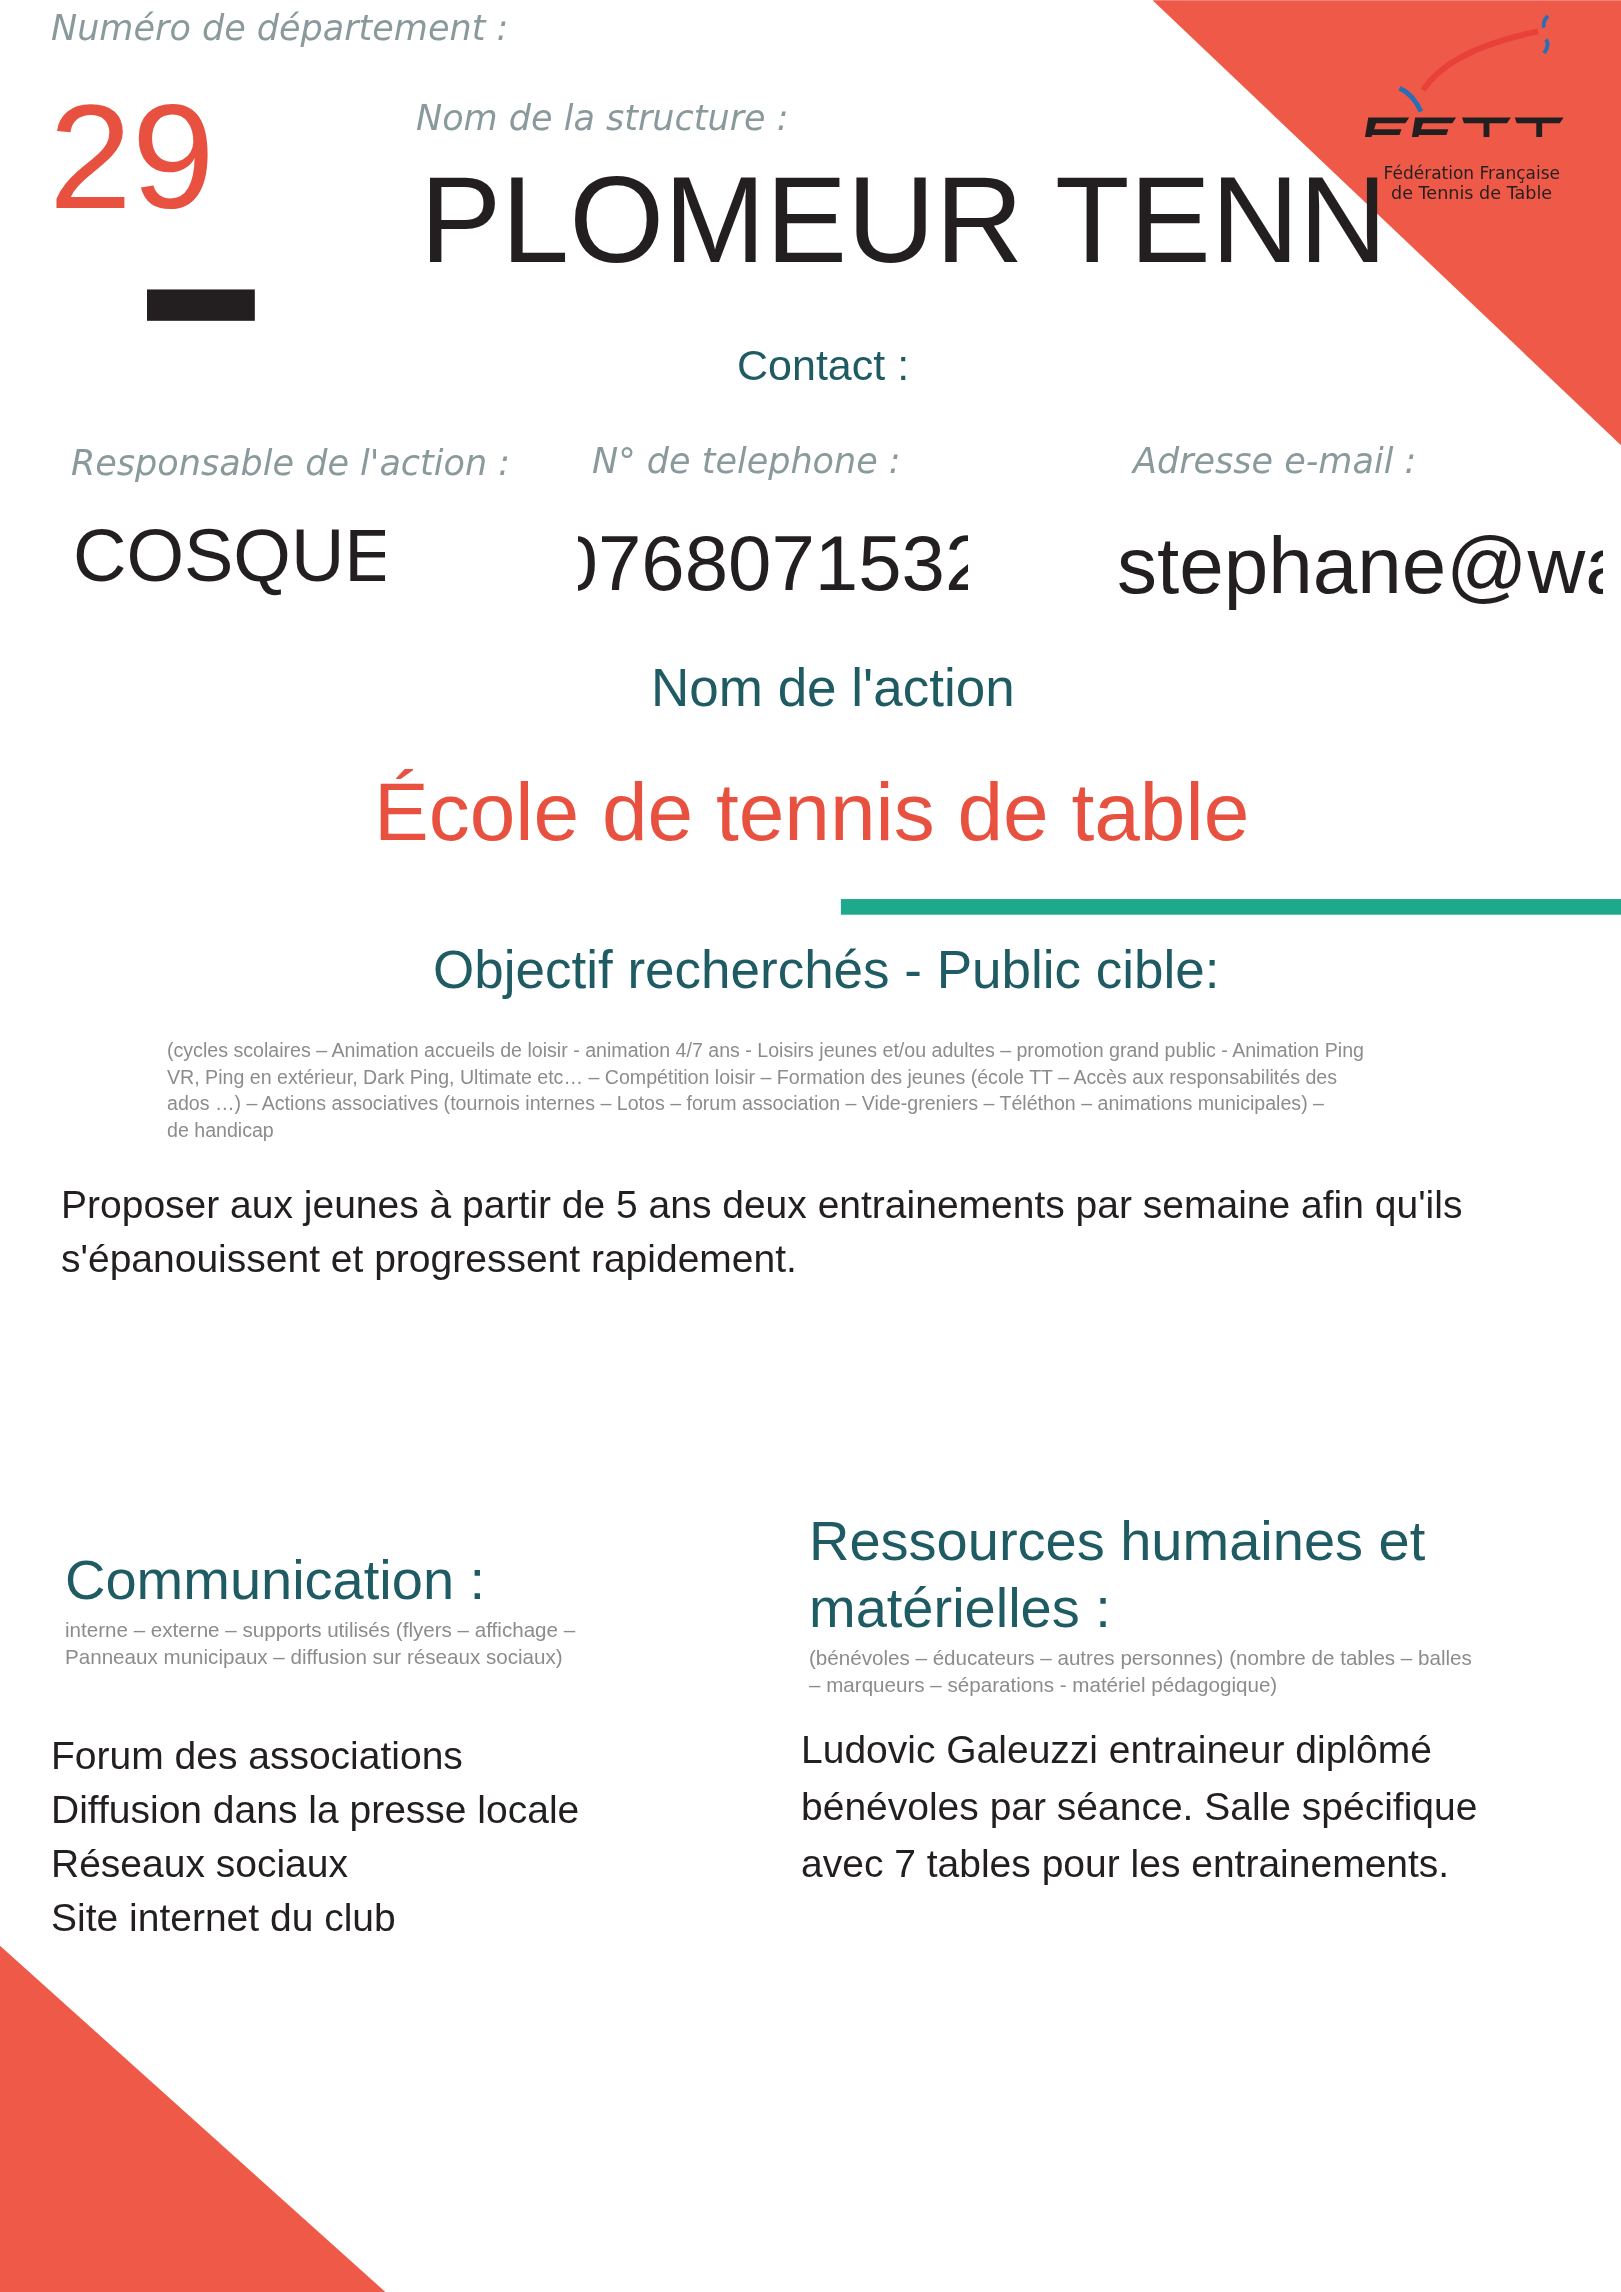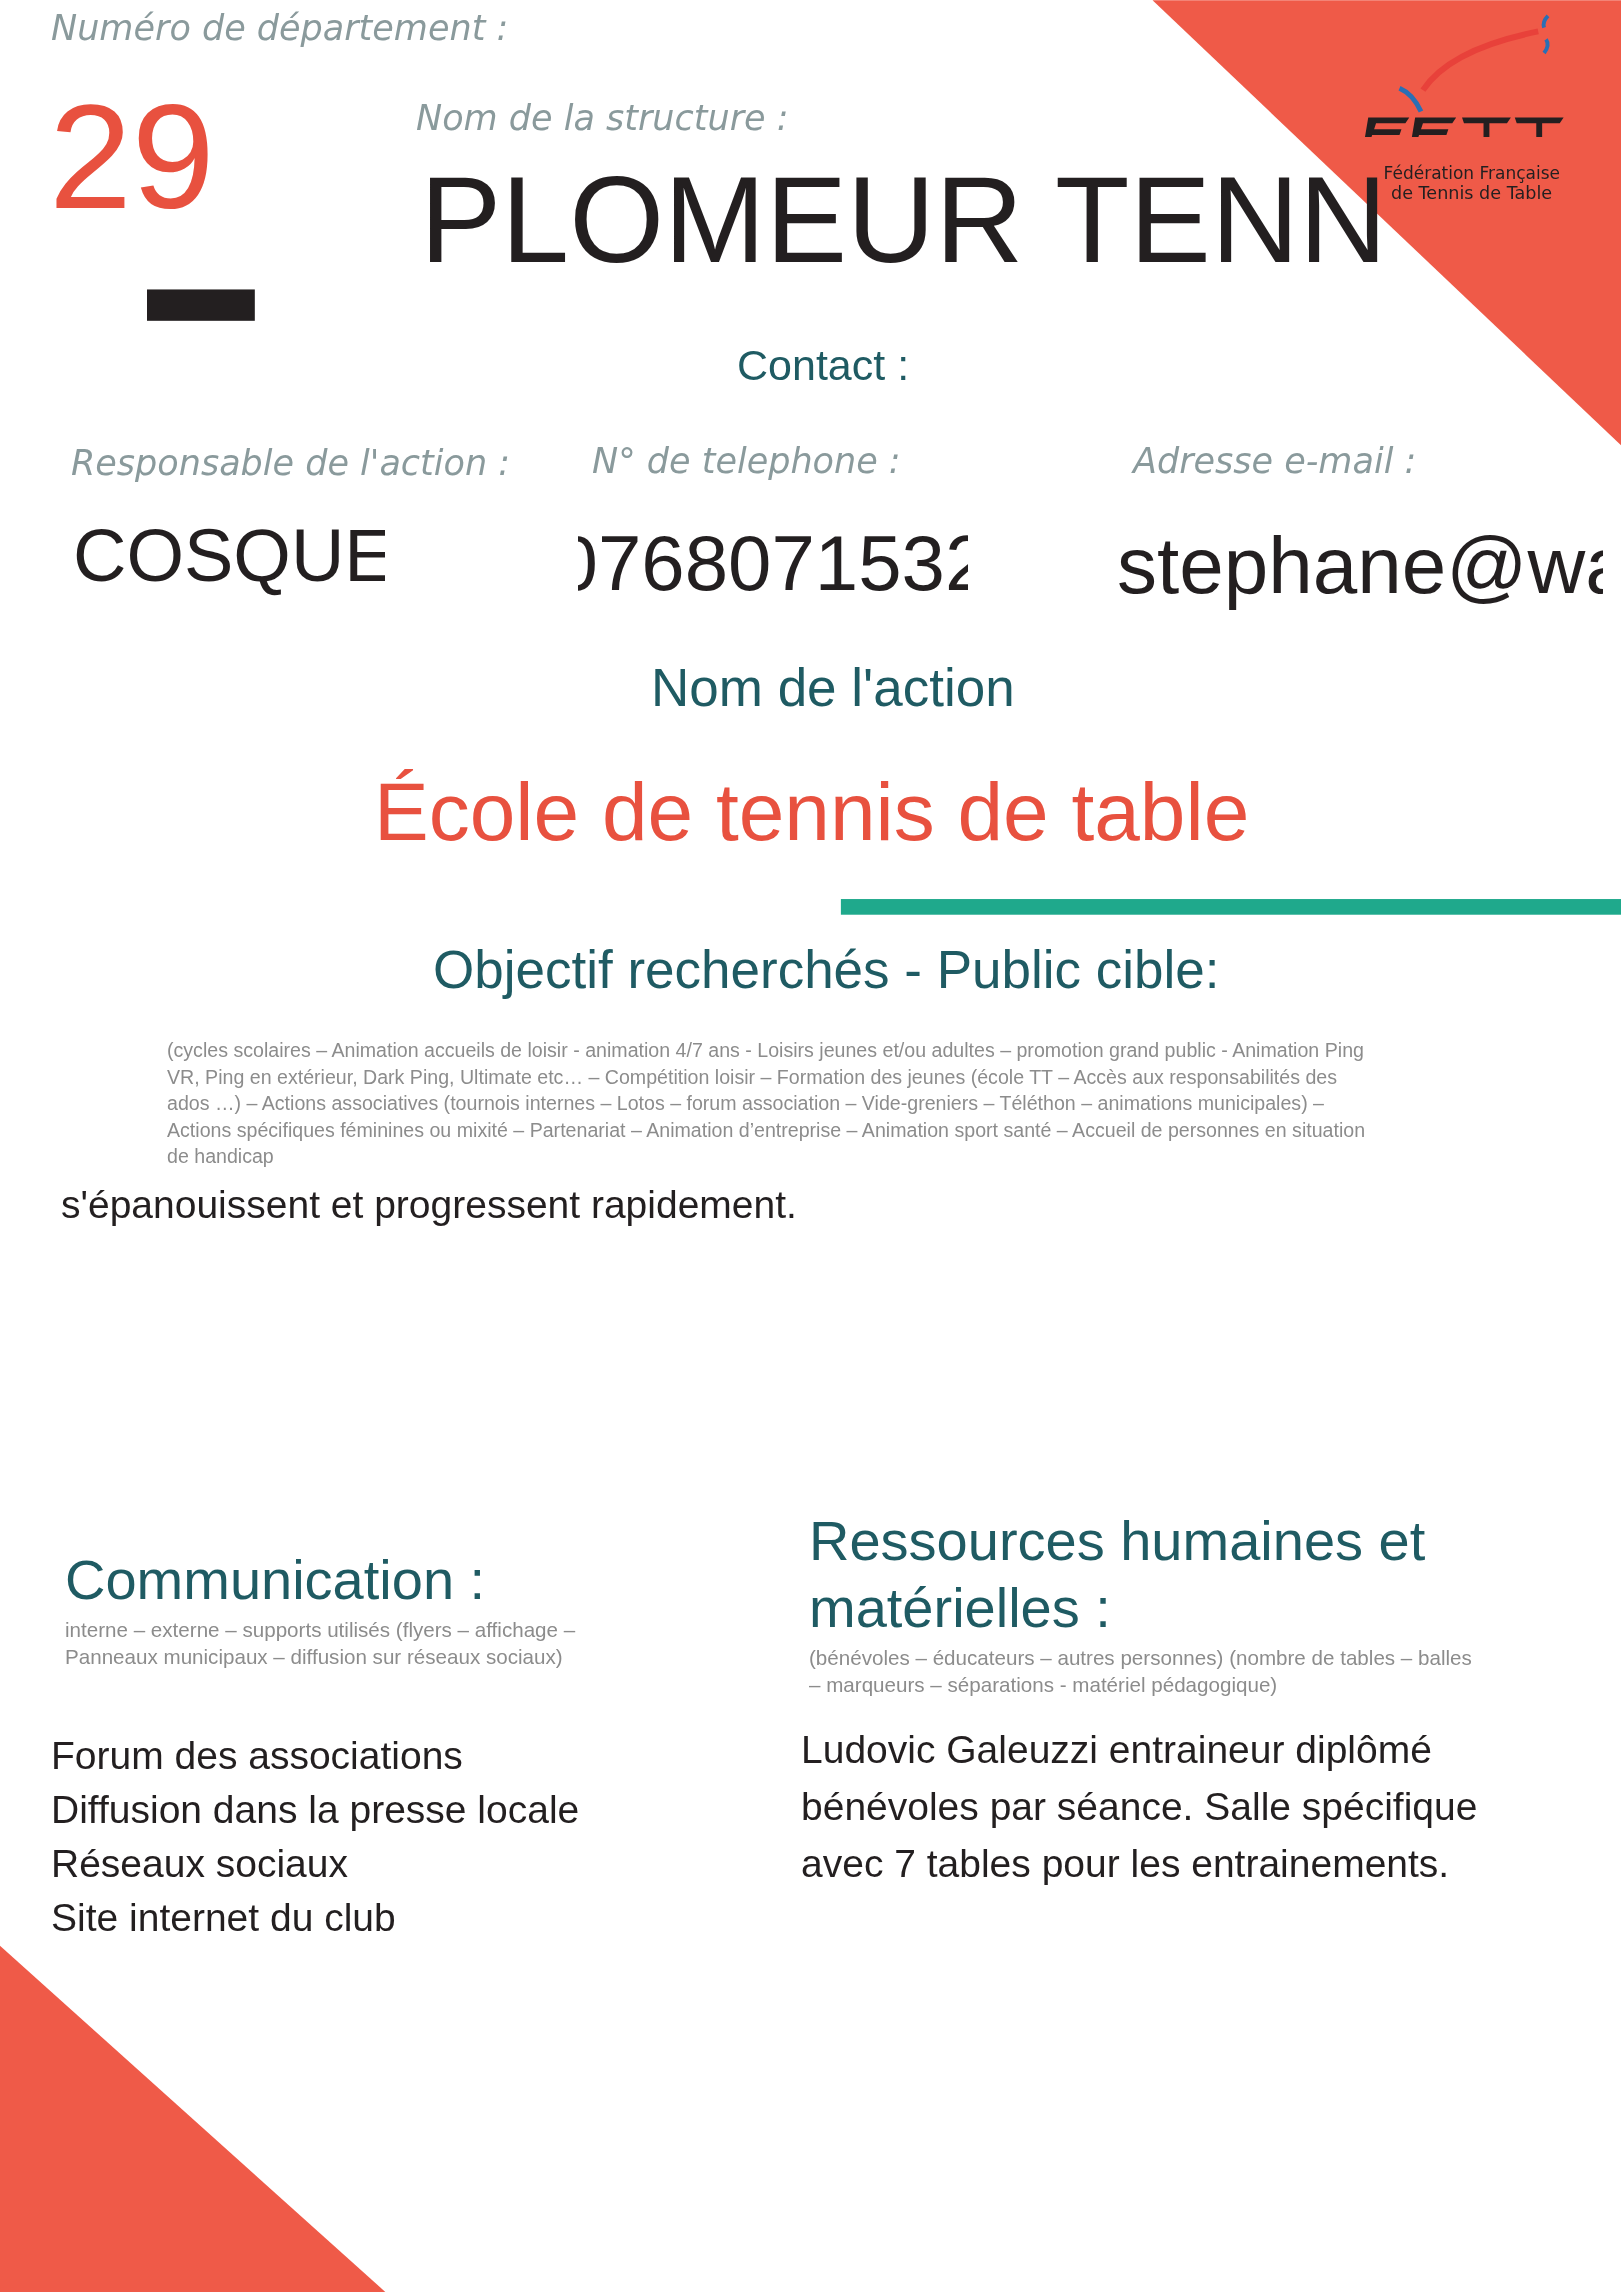--- a/index.html
+++ b/index.html
@@ -62,24 +62,24 @@
 </div>
 
 <div class="abs teal" style="left:651px; top:657px; font-size:53px;">Nom de l'action</div>
 <div class="abs" style="left:374px; top:765px; font-size:82px; color:#e8513f;">École de tennis de table</div>
 
 <div class="abs teal" style="left:433px; top:939px; font-size:53px;">Objectif recherchés - Public cible:</div>
 <div class="abs gray" style="left:167px; top:1037px; width:1349px; text-align:left; font-size:19.6px; line-height:26.5px;">
   <div>(cycles scolaires – Animation accueils de loisir - animation 4/7 ans - Loisirs jeunes et/ou adultes – promotion grand public - Animation  Ping</div>
   <div>VR,  Ping en extérieur, Dark Ping, Ultimate etc… – Compétition loisir – Formation des jeunes (école TT – Accès aux responsabilités des</div>
   <div>ados …) – Actions associatives (tournois internes – Lotos – forum association – Vide-greniers – Téléthon – animations municipales) –</div>
-  <div>Actions spécifiques féminines ou mixité – Partenariat – Animation d’entreprise – Animation sport santé – Accueil de personnes en situation</div>
   <div>de handicap</div>
 </div>
 <div class="abs dark" style="left:61px; top:1178px; font-size:39px; line-height:54px;">
+  <div>Proposer aux jeunes à partir de 5 ans deux entrainements par semaine afin qu'ils</div>
   <div>s'épanouissent et progressent rapidement.</div>
 </div>
 
 <div class="abs teal" style="left:65px; top:1547px; font-size:56px;">Communication :</div>
 <div class="abs gray" style="left:65px; top:1617px; font-size:20.6px; line-height:26.5px;">
   <div> interne – externe – supports utilisés (flyers – affichage –</div>
   <div>Panneaux municipaux – diffusion sur réseaux sociaux)</div>
 </div>
 <div class="abs dark" style="left:51px; top:1729px; font-size:39px; line-height:54px;">
   <div>Forum des associations</div>

